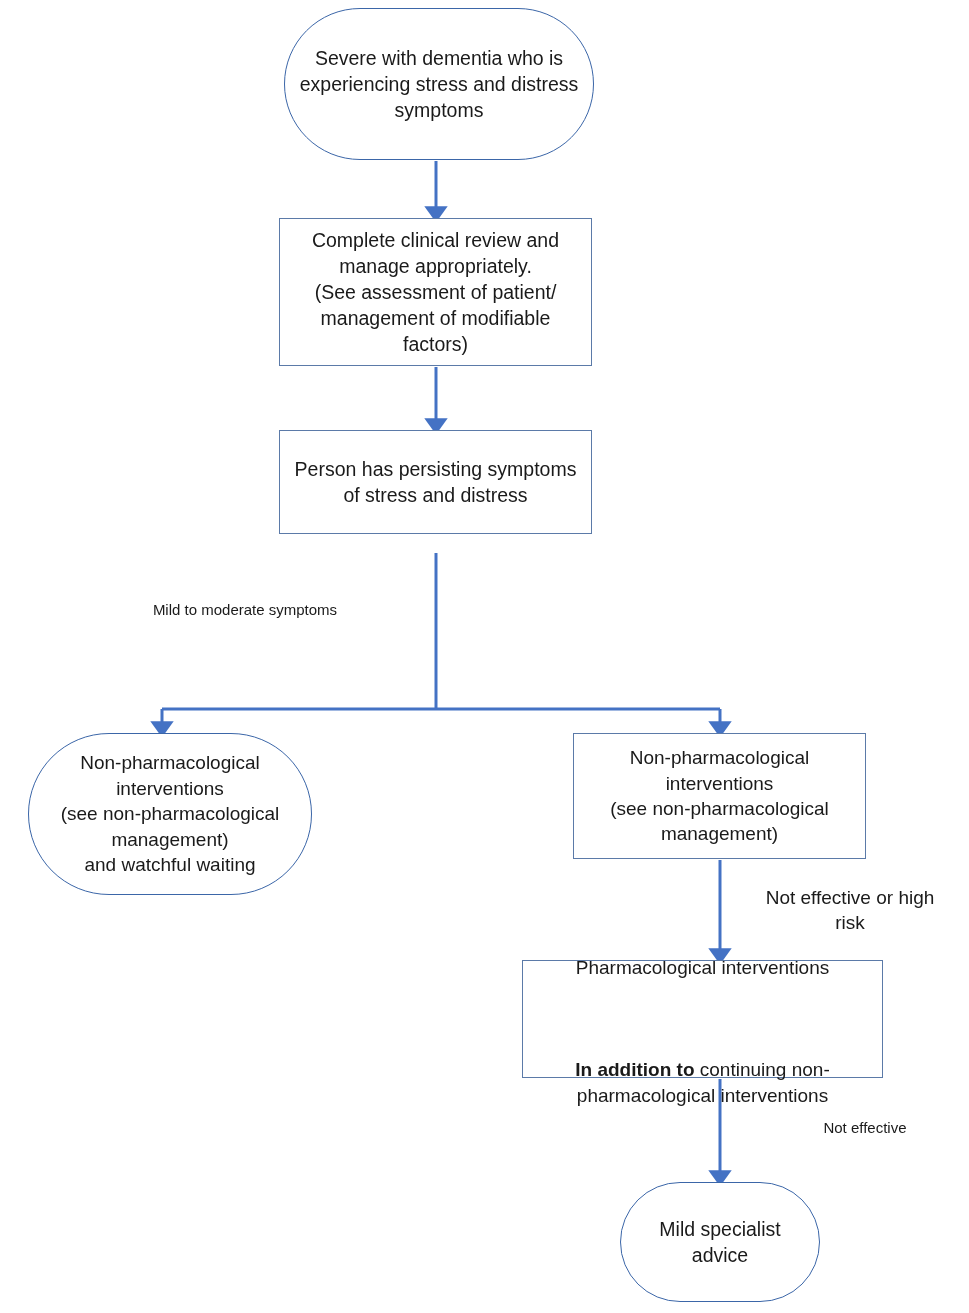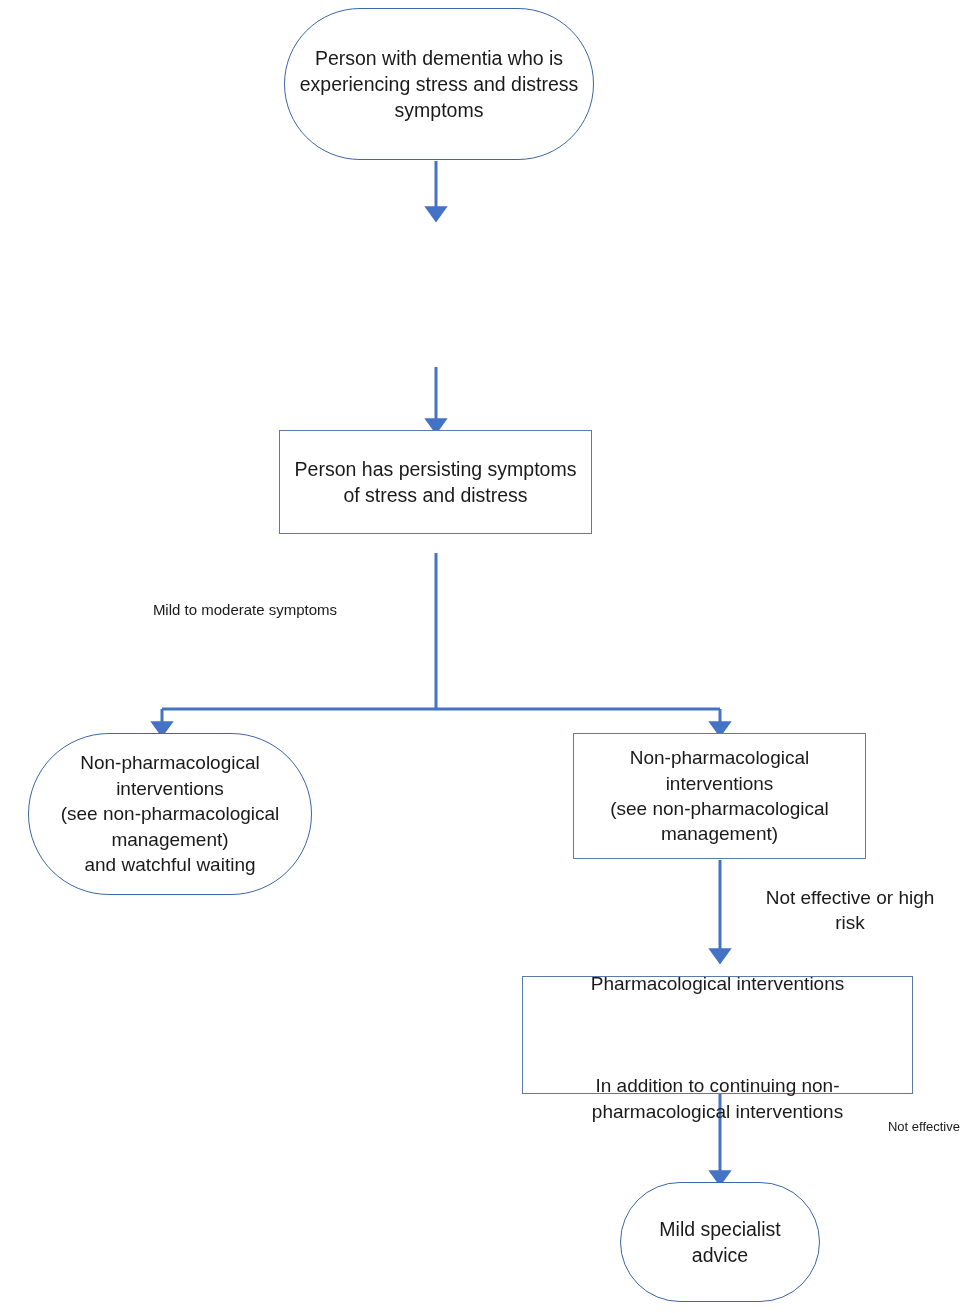--- a/index.html
+++ b/index.html
@@ -57,29 +57,29 @@
     line-height: 1.34;
     white-space: pre-line;
   }
 
   
   #n-start      { left: 284px; top: 8px;    width: 310px; height: 152px; font-size: 19.5px; }
   #n-review     { left: 279px; top: 218px;  width: 313px; height: 148px; font-size: 19.5px; }
   #n-persist    { left: 279px; top: 430px;  width: 313px; height: 104px; font-size: 19.5px; }
   #n-nonpharm-l { left: 28px;  top: 733px;  width: 284px; height: 162px; font-size: 19px;  }
   #n-nonpharm-r { left: 573px; top: 733px;  width: 293px; height: 126px; font-size: 19px;  }
-  #n-pharm      { left: 522px; top: 960px;  width: 391px; height: 118px; font-size: 19px; margin-top: 16px;  }
+  #n-pharm      { left: 522px; top: 960px;  width: 361px; height: 118px; font-size: 19px;  }
   #n-specialist { left: 620px; top: 1182px; width: 200px; height: 120px; font-size: 19.5px; }
 
   #lbl-mild   { left: 120px; top: 600px; width: 250px; font-size: 15px; }
   #lbl-severe { left: 530px; top: 628px; width: 230px; font-size: 19.5px; }
   #lbl-noteff-risk { left: 750px; top: 885px; width: 200px; font-size: 19px; text-align: center; }
-  #lbl-noteff { left: 770px; top: 1118px; width: 190px; font-size: 13px; text-align: right; }
+  #lbl-noteff { left: 770px; top: 1118px; width: 190px; font-size: 15px; text-align: center; }
 
-  b { font-weight: normal; }
+  b { font-weight: bold; }
 </style>
 </head>
 <body>
 
 <div id="canvas">
 
   <svg class="edges" viewBox="0 0 969 1313" xmlns="http://www.w3.org/2000/svg">
     <defs>
       <marker id="arrow" markerWidth="9" markerHeight="9" refX="2.6" refY="4.5" orient="auto" markerUnits="strokeWidth">
         <path d="M0,0.6 L0,8.4 L5.4,4.5 z" fill="#4472C4"></path>
@@ -96,23 +96,27 @@
     <line x1="162" y1="709" x2="162" y2="729" stroke="#4472C4" stroke-width="3" marker-end="url(#arrow)"></line>
 
     <line x1="720" y1="709" x2="720" y2="729" stroke="#4472C4" stroke-width="3" marker-end="url(#arrow)"></line>
 
     <line x1="720" y1="860" x2="720" y2="956" stroke="#4472C4" stroke-width="3" marker-end="url(#arrow)"></line>
 
     <line x1="720" y1="1079" x2="720" y2="1178" stroke="#4472C4" stroke-width="3" marker-end="url(#arrow)"></line>
   </svg>
 
   <div class="node terminator" id="n-start">
-    <span class="txt">Person with dementia who is experiencing stress and distress symptoms</span>
+    <span class="txt">Severe with dementia who is experiencing stress and distress symptoms</span>
   </div>
 
+  <div class="node rect" id="n-review">
+    <span class="txt">Complete clinical review and manage appropriately.
+(See assessment of patient/ management of modifiable factors)</span>
+  </div>
 
   <div class="node rect" id="n-persist">
     <span class="txt">Person has persisting symptoms of stress and distress</span>
   </div>
 
   <div class="node terminator" id="n-nonpharm-l">
     <span class="txt">Non-pharmacological interventions
 (see non-pharmacological management)
 and watchful waiting</span>
   </div>

